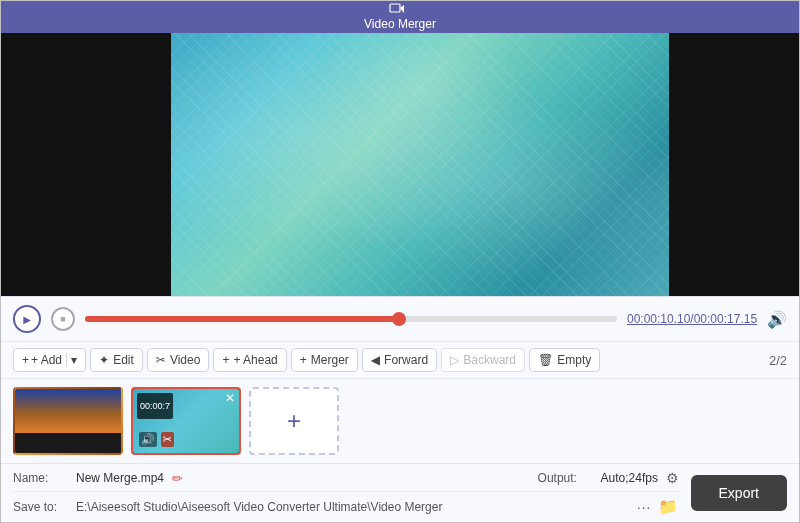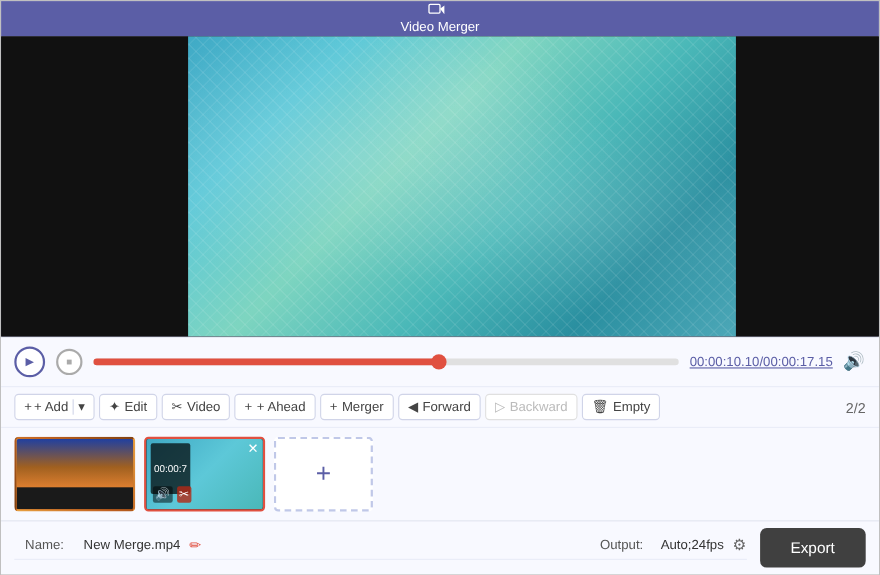--- a/index.html
+++ b/index.html
@@ -276,21 +276,21 @@
       height: 100%;
       background: linear-gradient(135deg, #3fa9c5 0%, #5dc8d8 50%, #4ab8b8 100%);
     }
     .thumb2-time {
       position: absolute;
       top: 4px;
       left: 4px;
       background: rgba(0,0,0,0.7);
       color: white;
       font-size: 9px;
-      padding: 18px 3px;
+      padding: 8px 3px;
       border-radius: 2px;
     }
     .thumb2-close {
       position: absolute;
       top: 2px;
       right: 4px;
       color: white;
       font-size: 12px;
       cursor: pointer;
     }
@@ -340,21 +340,20 @@
       flex-direction: column;
       gap: 5px;
       flex: 1;
     }
     .bottom-name-row, .bottom-save-row {
       display: flex;
       align-items: center;
       gap: 8px;
       font-size: 12px;
       color: #444;
-      text-align: center;
     }
     .bottom-label {
       color: #555;
       font-size: 12px;
       min-width: 55px;
     }
     .bottom-value {
       color: #333;
       font-size: 12px;
     }
@@ -516,16 +515,22 @@
       <div class="bottom-name-row">
         <span class="bottom-label">Name:</span>
         <span class="bottom-value">New Merge.mp4</span>
         <span class="edit-icon">✏</span>
         <span style="flex:1"></span>
         <span class="bottom-label">Output:</span>
         <span class="output-value">Auto;24fps</span>
         <span class="gear-icon">⚙</span>
       </div>
       <div class="bottom-divider"></div>
+      <div class="bottom-save-row">
+        <span class="bottom-label">Save to:</span>
+        <span class="save-path">E:\Aiseesoft Studio\Aiseesoft Video Converter Ultimate\Video Merger</span>
+        <span class="path-dots">···</span>
+        <span class="folder-icon">📁</span>
+      </div>
     </div>
     <button class="export-btn">Export</button>
   </div>
 </div>
 
 </body></html>

